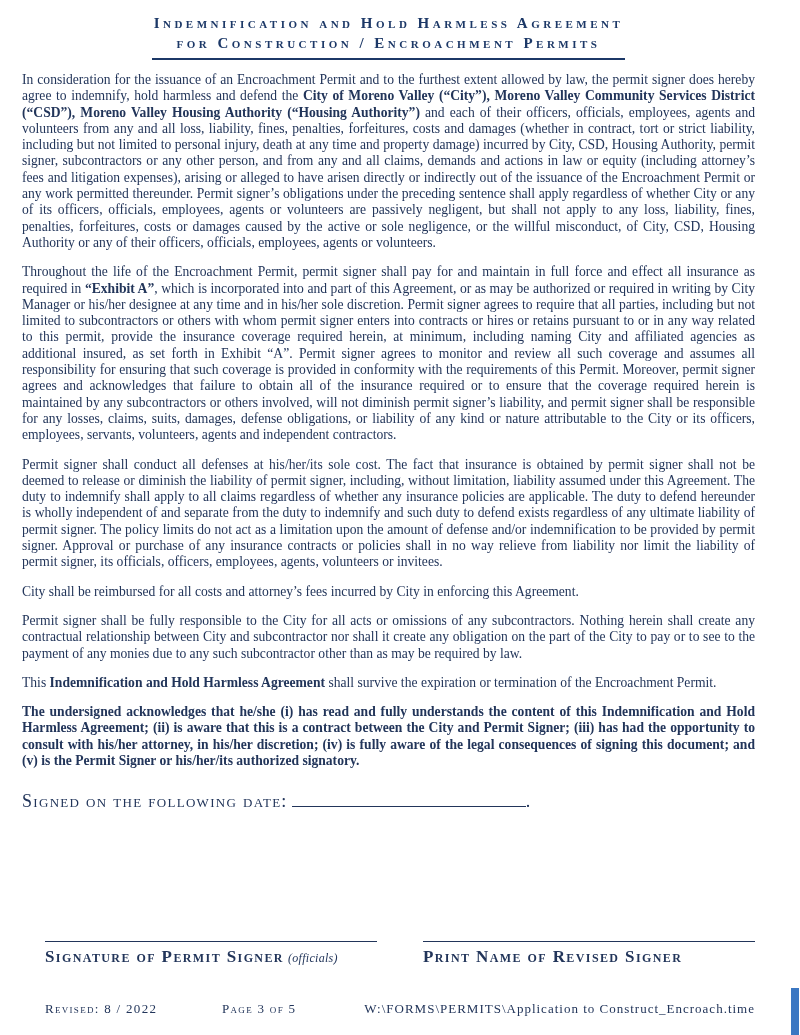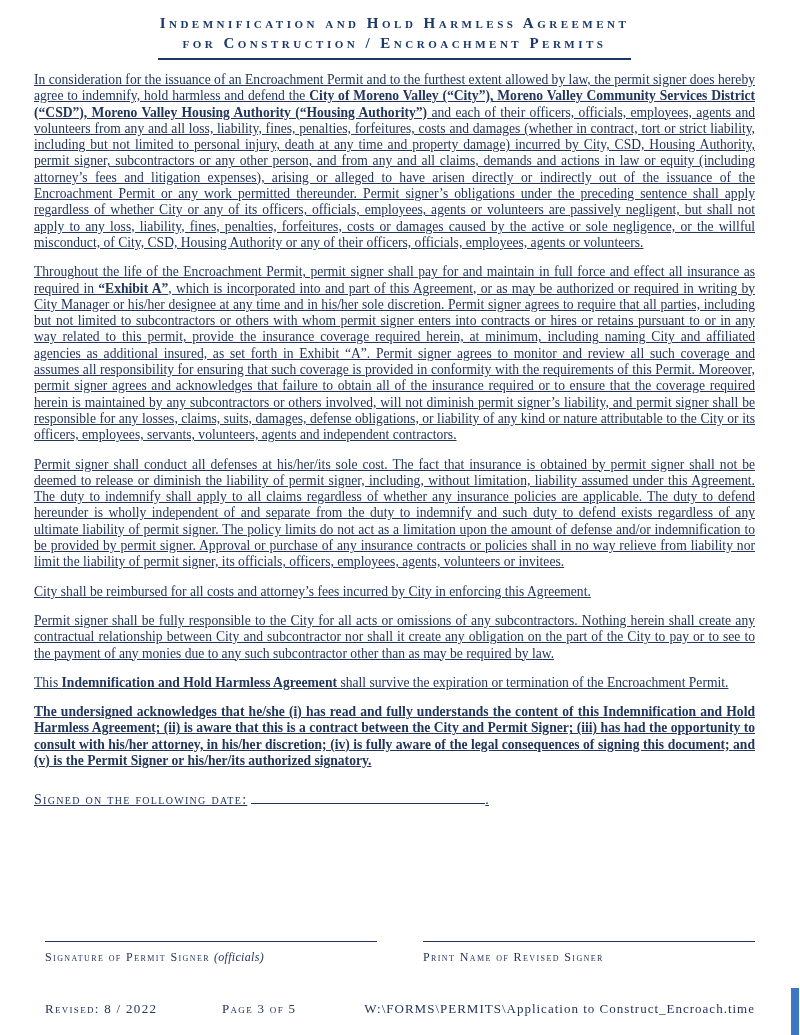--- a/index.html
+++ b/index.html
@@ -5,21 +5,21 @@
   * { box-sizing: border-box; }
   html, body { margin: 0; padding: 0; }
   body {
     width: 800px; height: 1035px;
     background: #ffffff;
     font-family: "Liberation Serif", serif;
     color: #22355a;
     position: relative;
     overflow: hidden;
   }
-  .page { position: absolute; inset: 0; padding: 14px 45px 0 34px; text-decoration: underline; }
+  .page { position: absolute; inset: 0; padding: 14px 45px 0 22px; }
 
   
   .title-wrap { text-align: center; margin-bottom: 12px; }
   .title-inner {
     display: inline-block;
     border-bottom: 2.5px solid #1c3867;
     padding: 0 2px 5px 2px;
   }
   .title-line {
     font-variant: small-caps;
@@ -35,40 +35,40 @@
   .doc-body { }
   .para {
     text-align: justify;
     font-size: 13.6px;
     line-height: 16.3px;
     margin: 0 0 13px 0;
   }
   .para b { font-weight: bold; }
 
   
-  .signed-row { margin-top: 22px; font-size: 14px; white-space: nowrap; }
+  .signed-row { margin-top: 22px; font-size: 18px; white-space: nowrap; }
   .smallcaps { font-variant: small-caps; letter-spacing: 1.3px; }
   .blank-line {
     display: inline-block;
     width: 234px;
     border-bottom: 1.4px solid #22355a;
     height: 13px;
     margin-left: 4px;
     vertical-align: baseline;
   }
 
   
   .sig-block {
     position: absolute;
     left: 45px; right: 45px; top: 941px;
     display: flex;
     justify-content: space-between;
   }
   .sig-col { width: 332px; border-top: 1.4px solid #22355a; padding-top: 5px; }
-  .sig-label { font-size: 12px; font-variant: small-caps; letter-spacing: 1.4px; }
+  .sig-label { font-size: 17px; font-variant: small-caps; letter-spacing: 1.4px; font-weight: bold; }
   .sig-note { font-size: 12px; font-style: italic; letter-spacing: 0.3px; }
 
   
   .footer { position: absolute; left: 45px; right: 45px; top: 1001px; height: 16px; font-size: 13px; }
   .footer .f-left  { position: absolute; left: 0; }
   .footer .f-mid   { position: absolute; left: 177px; }
   .footer .f-right { position: absolute; right: 0; letter-spacing: 1px; font-variant: normal; }
   .footer .smallcaps { letter-spacing: 1.3px; }
 
   

